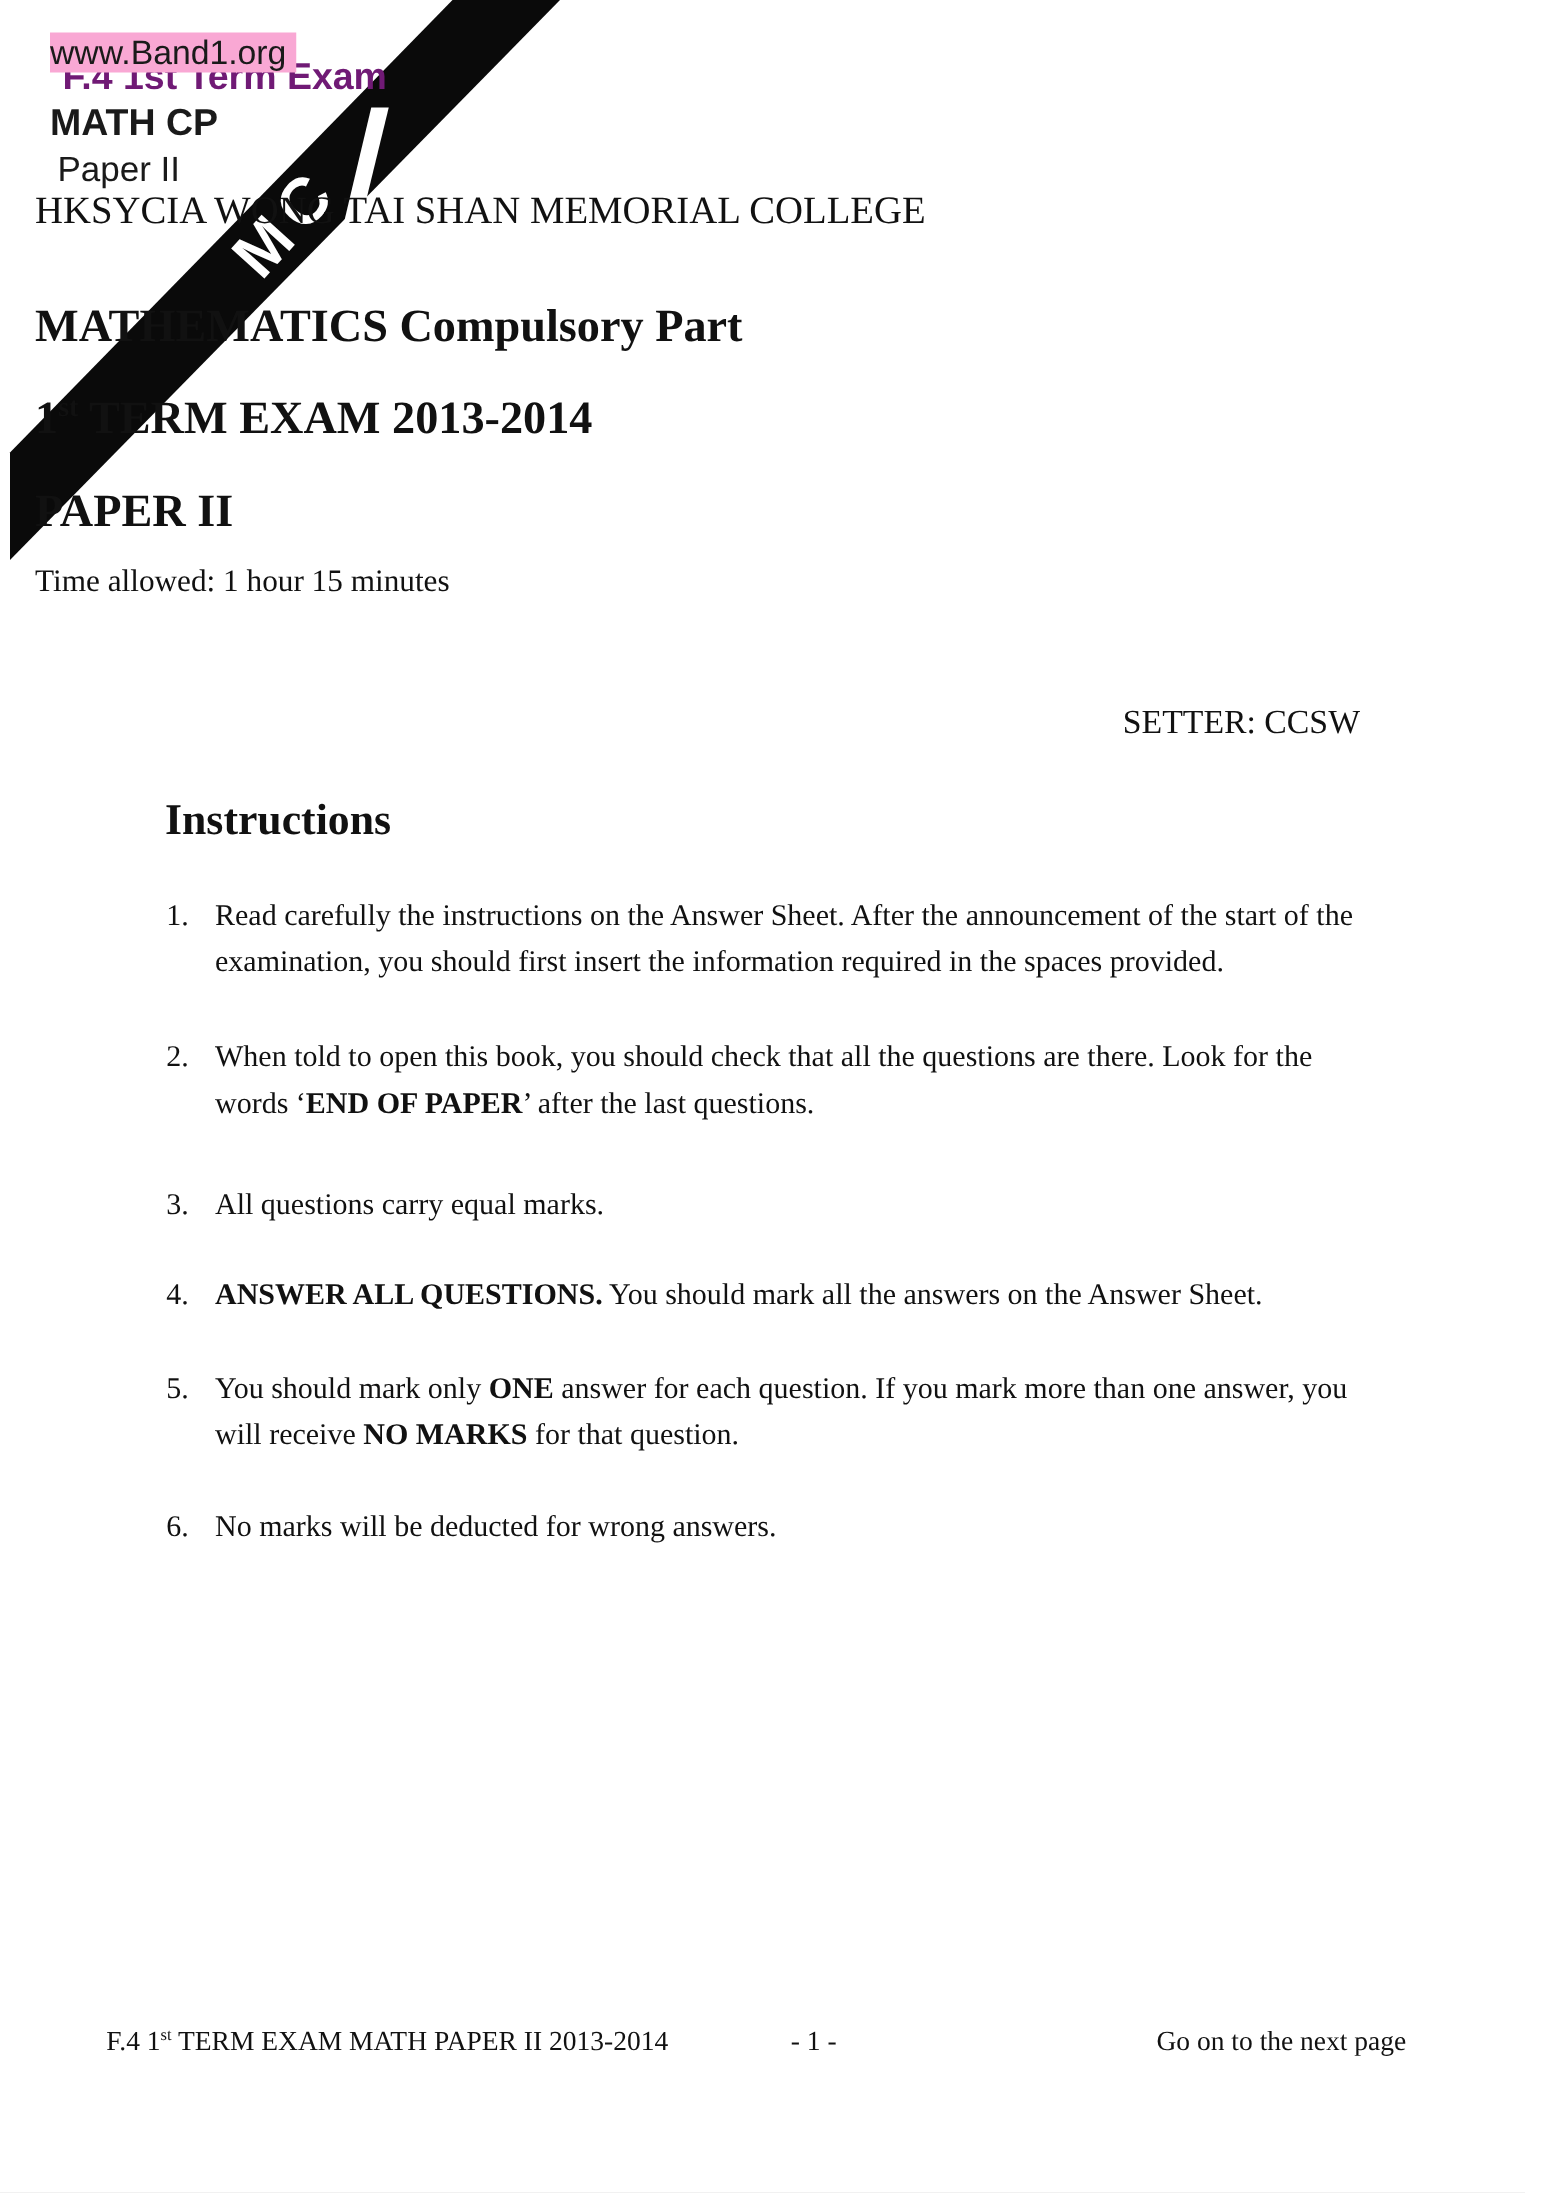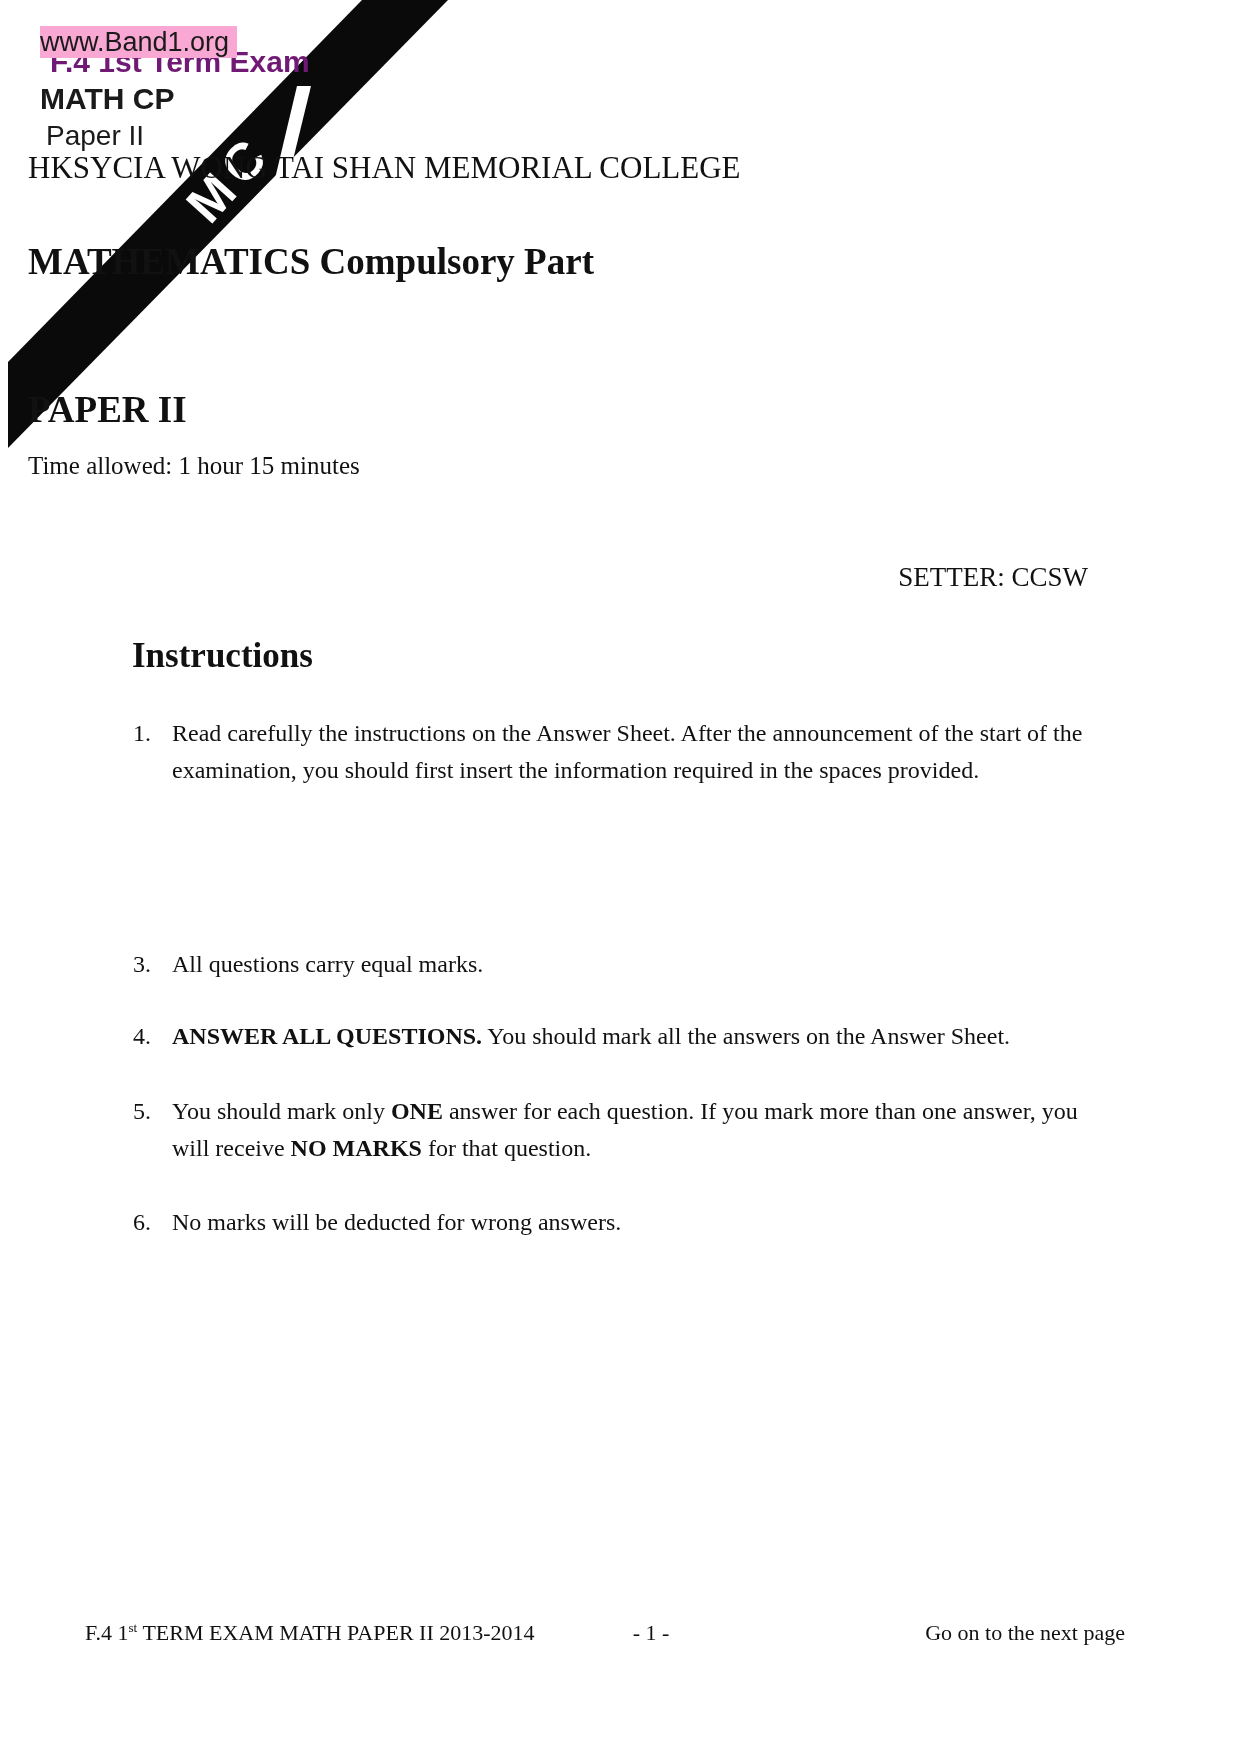--- a/index.html
+++ b/index.html
@@ -93,29 +93,35 @@
   </svg>
   <div class="watermark-text">MC</div>
 
   <div class="corner-exam-code">F.4 1st Term Exam</div>
   <div class="corner-site">www.Band1.org</div>
   <div class="corner-subject">MATH CP</div>
   <div class="corner-paper">Paper II</div>
 
   <div class="center-col school-name">HKSYCIA WONG TAI SHAN MEMORIAL COLLEGE</div>
   <div class="center-col subject-title">MATHEMATICS Compulsory Part</div>
+  <div class="center-col term-title">
+    <span>1</span><sup>st</sup><span> TERM EXAM 2013-2014</span>
+  </div>
   <div class="center-col paper-title">PAPER II</div>
   <div class="center-col time-allowed">Time allowed: 1 hour 15 minutes</div>
 
   <div class="setter">SETTER: CCSW</div>
 
   <div class="instructions-heading">Instructions</div>
 
   <div class="inst-item item-0">
     <span class="num">1.</span><span class="body"><span>Read carefully the instructions on the Answer Sheet. After the announcement of the start of the examination, you should first insert the information required in the spaces provided.</span></span>
+  </div>
+  <div class="inst-item item-1">
+    <span class="num">2.</span><span class="body"><span>When told to open this book, you should check that all the questions are there. Look for the words ‘</span><span class="b">END OF PAPER</span><span>’ after the last questions.</span></span>
   </div>
   <div class="inst-item item-2">
     <span class="num">3.</span><span class="body"><span>All questions carry equal marks.</span></span>
   </div>
   <div class="inst-item item-3">
     <span class="num">4.</span><span class="body"><span class="b">ANSWER ALL QUESTIONS.</span><span> You should mark all the answers on the Answer Sheet.</span></span>
   </div>
   <div class="inst-item item-4">
     <span class="num">5.</span><span class="body"><span>You should mark only </span><span class="b">ONE</span><span> answer for each question. If you mark more than one answer, you will receive </span><span class="b">NO MARKS</span><span> for that question.</span></span>
   </div>

